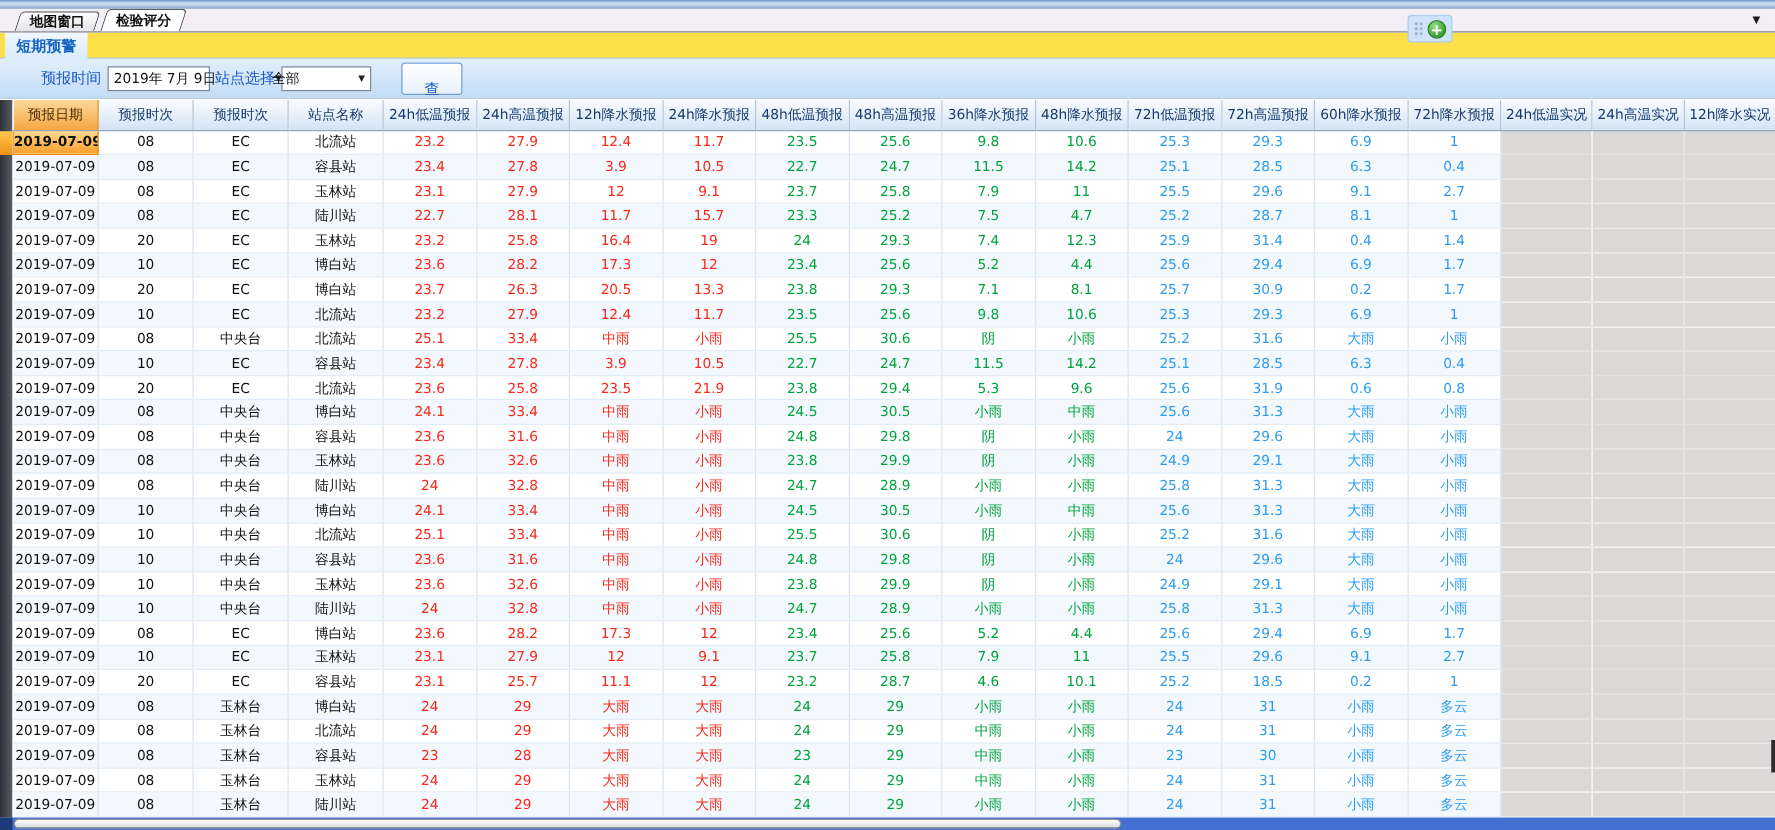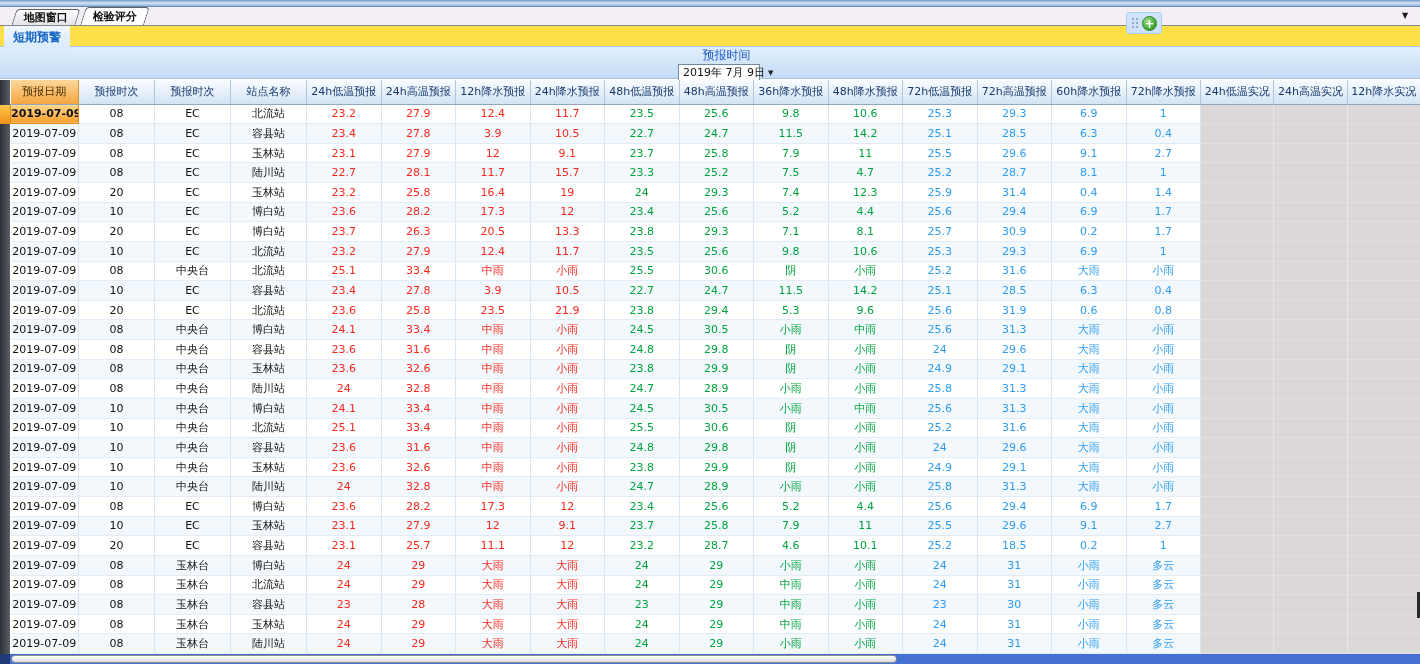--- a/index.html
+++ b/index.html
@@ -19,24 +19,24 @@
   .grip{width:7px;height:13px;background-image:radial-gradient(#93a9bf 1px,transparent 1.2px);background-size:4px 4px;}
   .addc{width:15px;height:15px;border-radius:50%;background:radial-gradient(circle at 35% 30%,#9adf8a,#3aa32e 70%);border:1px solid #2c8226;color:#fff;font-size:12px;font-weight:bold;line-height:14px;text-align:center;box-sizing:border-box;}
   .dd-arrow{position:absolute;left:1402px;top:4px;font-size:8px;color:#1a1a1a;}
 
   
   .subtabbar{height:21px;background:#fde047;border-bottom:1px solid #aac6e4;box-sizing:border-box;display:flex;align-items:center;}
   .subtab{margin-left:4px;padding:2px 9px 3px 9px;background:linear-gradient(#f2f8ff,#d9eafb);border-radius:2px 2px 0 0;}
   .subtab span{color:#1464c4;font-weight:bold;font-size:12px;}
 
   
-  .formbar{height:32px;background:linear-gradient(#e2effc,#c4dcf6);display:flex;align-items:center;box-sizing:border-box;border-bottom:1px solid #a7c3e0;flex-direction:column;}
+  .formbar{height:32px;background:linear-gradient(#e2effc,#c4dcf6);display:flex;align-items:center;box-sizing:border-box;border-bottom:1px solid #a7c3e0;}
   .flabel{color:#1a5ac8;font-size:12px;margin-left:33px;}
   .flabel.second{margin-left:4px;}
-  .combo{height:20px;background:#fff;border:1px solid #76879a;display:flex;align-items:center;justify-content:space-between;padding:0 4px;box-sizing:border-box;margin-left:18px;}
+  .combo{height:20px;background:#fff;border:1px solid #76879a;display:flex;align-items:center;justify-content:space-between;padding:0 4px;box-sizing:border-box;margin-left:5px;gap:44px;}
   .combo-date{width:82px;}
   .combo-station{width:72px;justify-content:flex-end;}
   .combo .val{font-size:11px;color:#111;white-space:nowrap;}
   .carrow{font-size:7px;color:#222;margin-left:3px;}
   .query-btn{margin-left:24px;width:49px;height:21px;border:1px solid #74a6da;border-radius:3px;background:linear-gradient(#ffffff,#e7f2fd);color:#1858c0;font-size:12px;font-family:inherit;padding:12px;cursor:pointer;}
 
   
   .indicator{position:absolute;left:0;top:80px;width:10px;height:574px;background:linear-gradient(to right,#2f3138,#5b5d64);}
   .ind-sel{position:absolute;left:0;top:25px;width:10px;height:19px;background:linear-gradient(#ffc94e,#ef8f16);}
 

